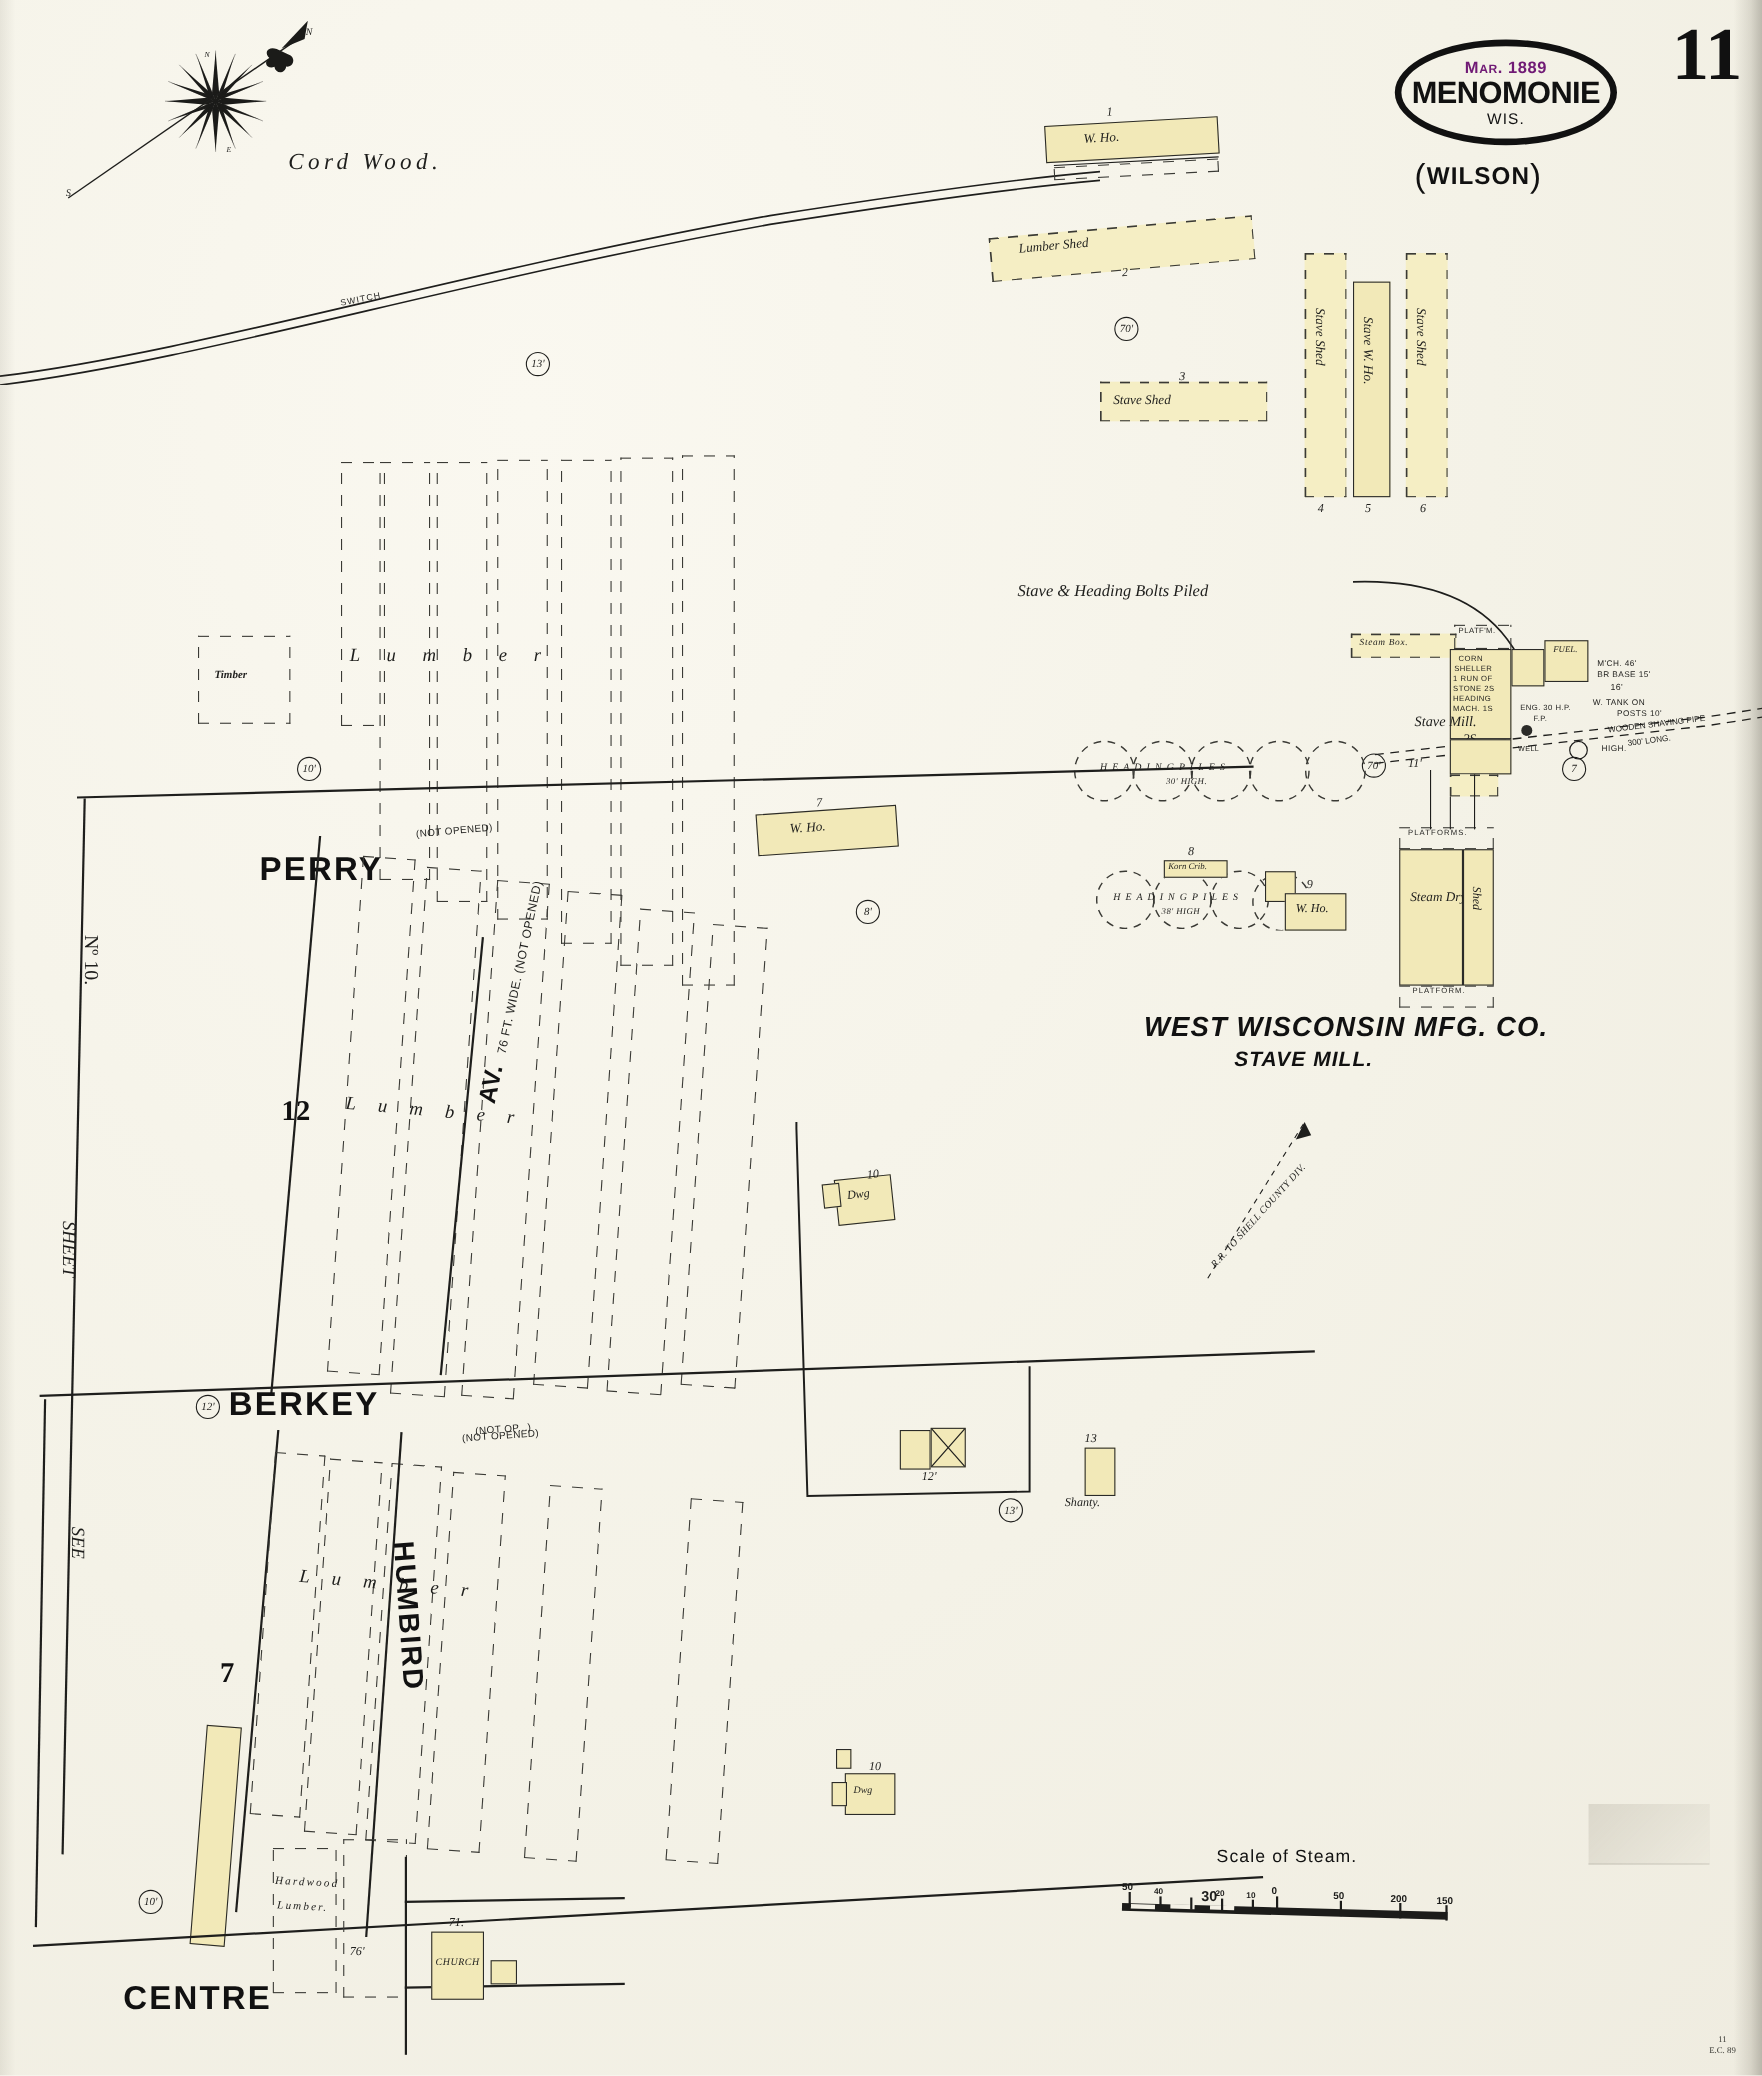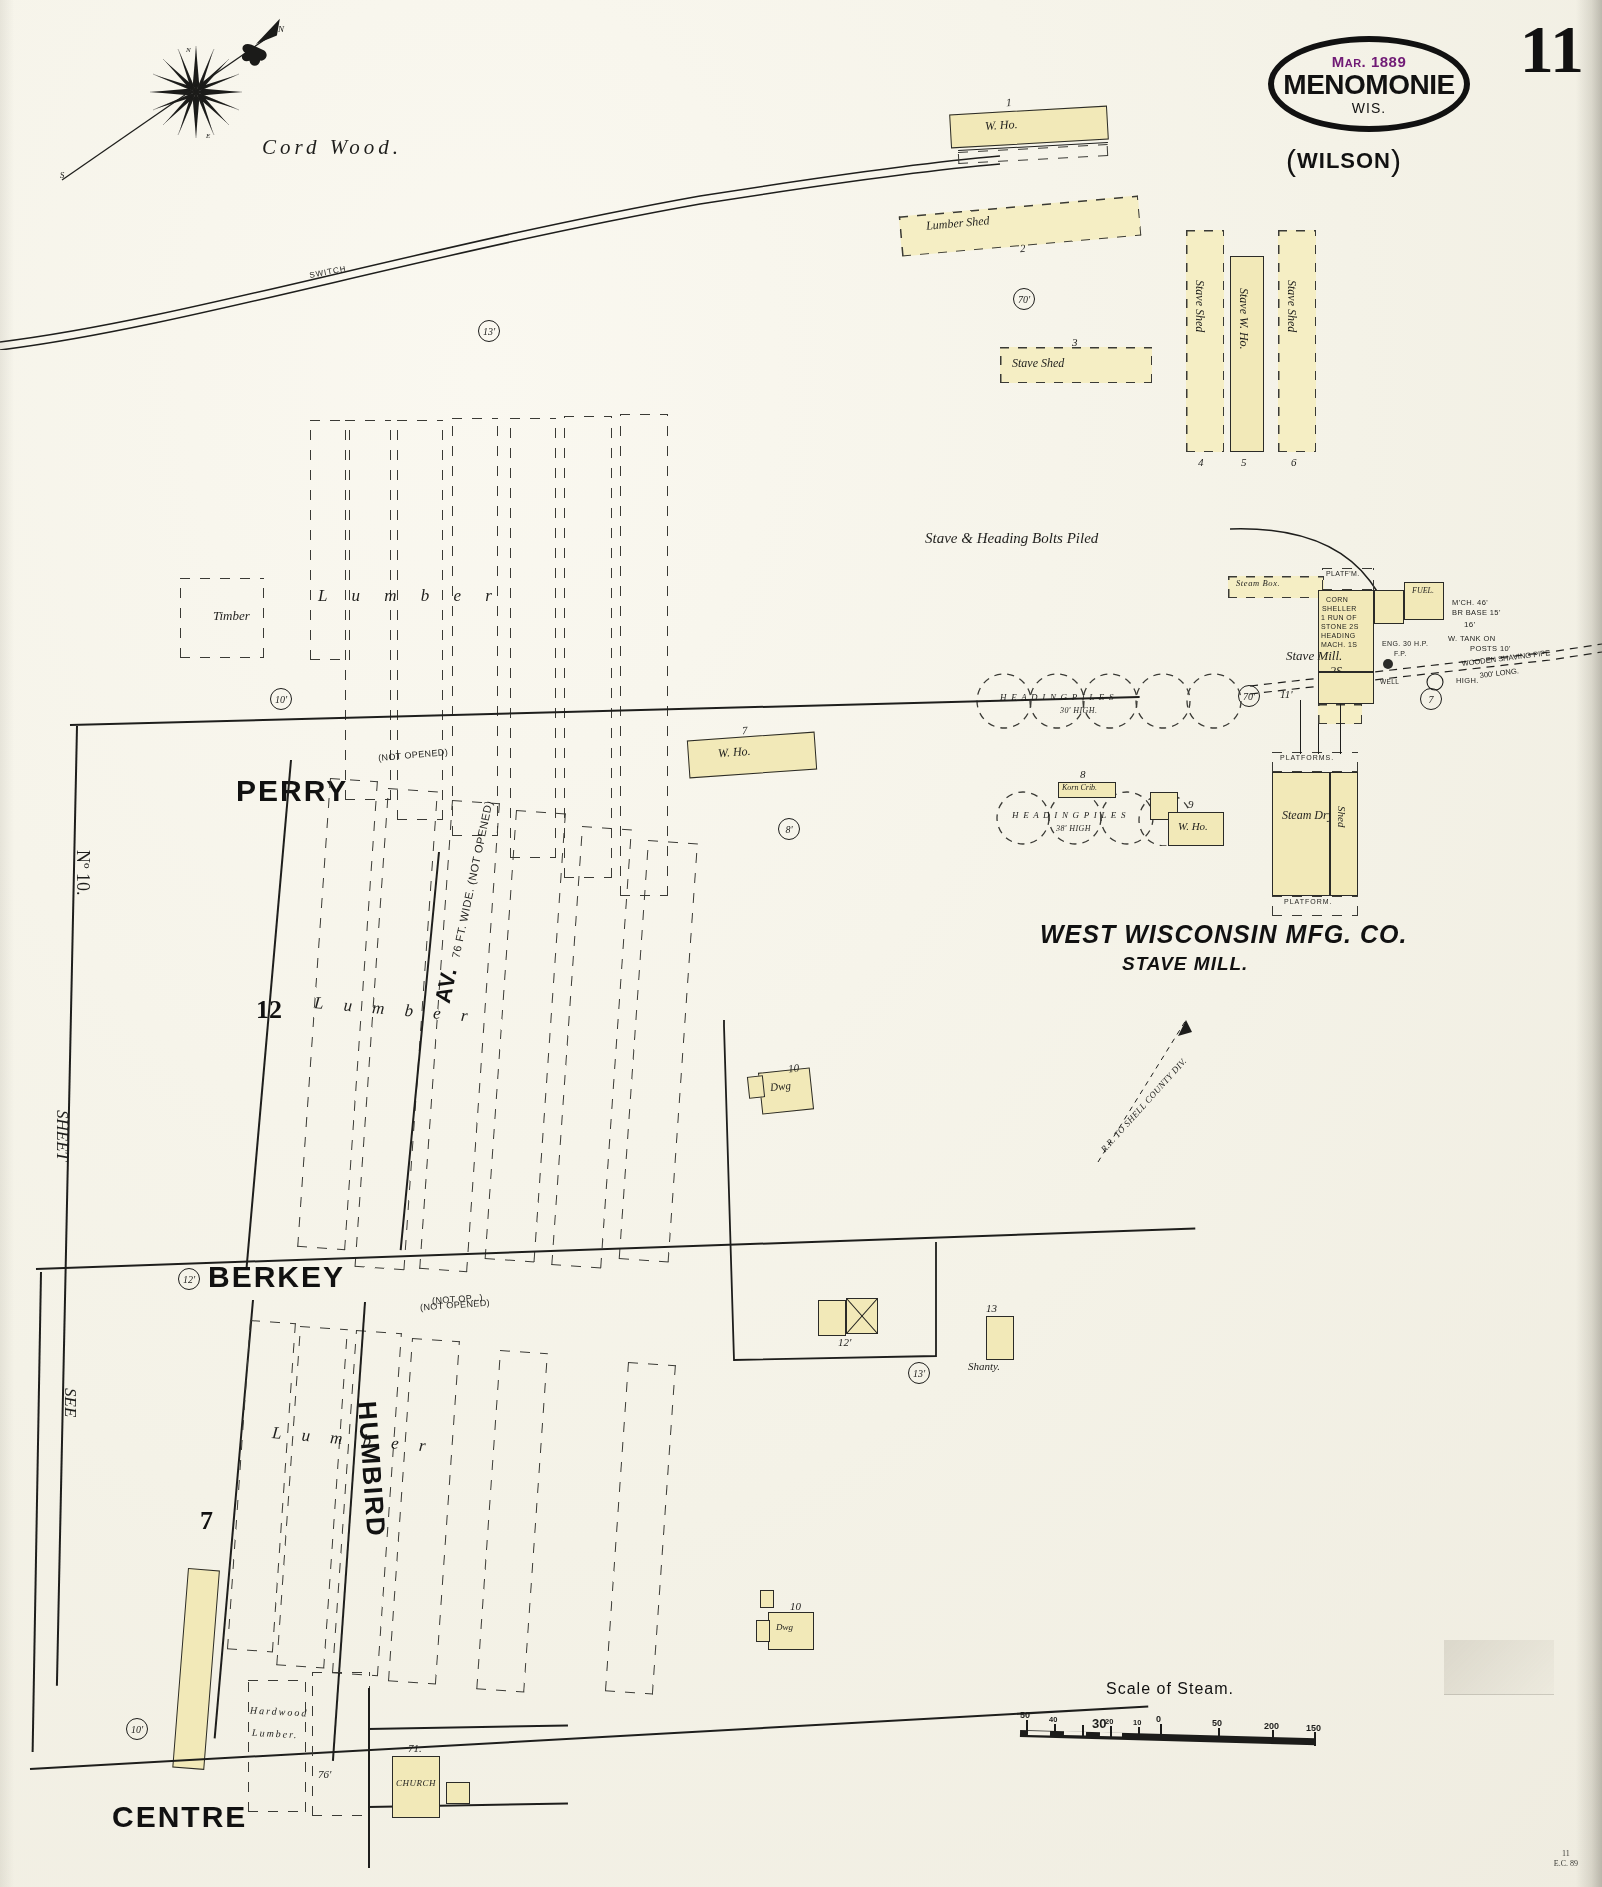--- a/index.html
+++ b/index.html
@@ -306,21 +306,21 @@
   </div>
 
   <div class="pile" style="left:345px;top:420px;width:46px;height:380px;"></div>
   <div class="pile" style="left:397px;top:420px;width:46px;height:400px;"></div>
   <div class="pile" style="left:452px;top:418px;width:46px;height:418px;"></div>
   <div class="pile" style="left:510px;top:418px;width:46px;height:440px;"></div>
   <div class="pile" style="left:564px;top:416px;width:48px;height:462px;"></div>
   <div class="pile" style="left:620px;top:414px;width:48px;height:482px;"></div>
   <div class="pile" style="left:310px;top:420px;width:40px;height:240px;"></div>
   <div class="pile" style="left:180px;top:578px;width:84px;height:80px;"></div>
-  <div class="script" style="left:213px;top:608px;font-size:13px;">Timber</div>
+  <div class="script" style="left:195px;top:608px;font-size:10px;font-weight:bold;">Timber</div>
 
   <div class="script" style="left:318px;top:586px;font-size:17px;letter-spacing:10px;">L  u  m  b  e  r</div>
 
   <div class="circnum" style="left:270px;top:688px;">10'</div>
   <div class="circnum" style="left:478px;top:320px;">13'</div>
 
   <div class="line" style="left:70px;top:724px;width:1070px;height:2.4px;transform:rotate(-1.5deg);transform-origin:left center;"></div>
   <div class="street-name" style="left:236px;top:726px;font-size:30px;margin-top:48px;">PERRY</div>
   <div class="tiny" style="left:378px;top:750px;font-size:9px;transform:rotate(-5deg);">(NOT OPENED)</div>
 

